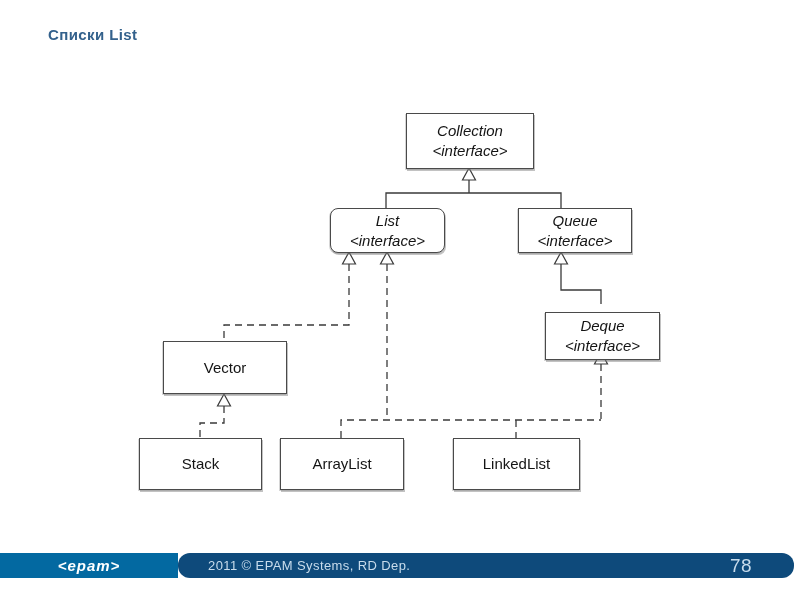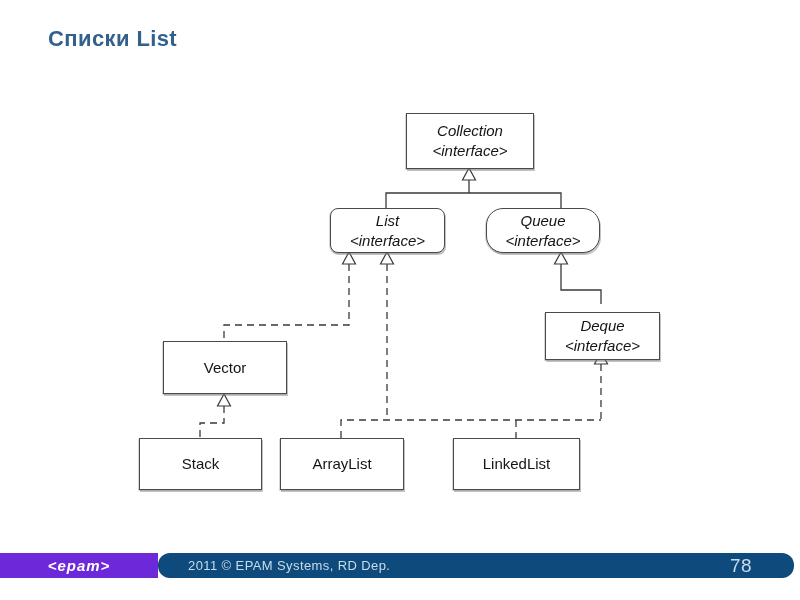--- a/index.html
+++ b/index.html
@@ -2,48 +2,48 @@
 <html><head>
 <meta charset="utf-8">
 <style>
   html,body { margin:0; padding:0; background:#ffffff; }
   .slide {
     position:relative; width:800px; height:600px; background:#ffffff;
     font-family:"Liberation Sans", sans-serif; overflow:hidden;
   }
   .title {
     position:absolute; left:48px; top:26px;
-    font-size:22px; font-weight:bold; color:#33618C; letter-spacing:0.4px;
+    font-size:15px; font-weight:bold; color:#33618C; letter-spacing:0.4px;
   }
   svg.connectors { position:absolute; left:0; top:0; width:800px; height:600px; }
   svg .solid   { fill:none; stroke:#3a3a3a; stroke-width:1.3; }
   svg .dashed  { fill:none; stroke:#3a3a3a; stroke-width:1.3; stroke-dasharray:7 5; }
   svg .tri     { fill:#ffffff; stroke:#3a3a3a; stroke-width:1.2; }
   .node {
     position:absolute; background:#ffffff;
     border:1px solid #4a4a4a;
     box-shadow:1px 2px 0 rgba(120,120,120,0.45), -1px 1px 0 rgba(120,120,120,0.3);
     display:flex; flex-direction:column; align-items:center; justify-content:center;
     text-align:right; font-size:15px; color:#141414; line-height:20px;
   }
   .node.interface { font-style:italic; }
   #n-collection { left:406px; top:113px; width:126px; height:54px; }
   #n-list       { left:330px; top:208px; width:113px; height:43px;border-radius:8px; }
-  #n-queue      { left:486px; top:208px; width:112px; height:43px;border-radius:17px; }
+  #n-queue      { left:518px; top:208px; width:112px; height:43px; }
   #n-deque      { left:545px; top:288px; width:113px; height:46px;margin-top:24px; }
   #n-vector     { left:163px; top:341px; width:122px; height:51px; }
   #n-stack      { left:139px; top:438px; width:121px; height:50px; }
   #n-arraylist  { left:280px; top:438px; width:122px; height:50px; }
   #n-linkedlist { left:453px; top:438px; width:125px; height:50px; }
   .footer {
     position:absolute; left:0; top:553px; width:794px; height:25px;
     display:flex; border-radius:0 3px 3px 0; overflow:hidden;
   }
   .footer-logo {
-    width:158px; background:#6d28d9; color:#ffffff;
+    width:178px; background:#0369a1; color:#ffffff;
     display:flex; align-items:center; justify-content:center;
     font-style:italic; font-weight:bold; font-size:15px; letter-spacing:1px;
   }
   .footer-main {
     flex:1; background:#0E4A7B; color:#C8DCEC;
     display:flex; align-items:center; font-size:13px; letter-spacing:0.4px;border-radius:12px;
   }
   .copyright { margin-left:30px; }
   .page-number { margin-left:auto; margin-right:42px; font-size:19px; }
 </style>

